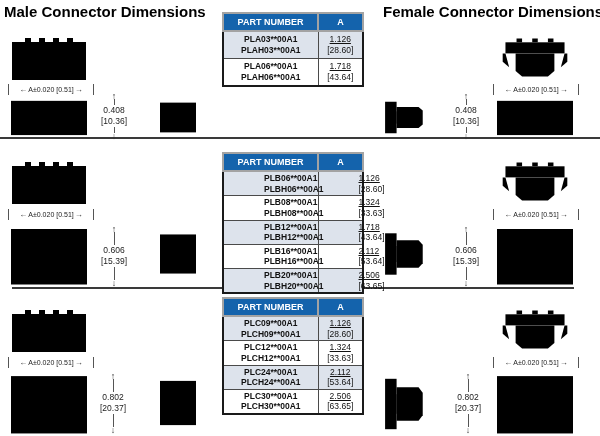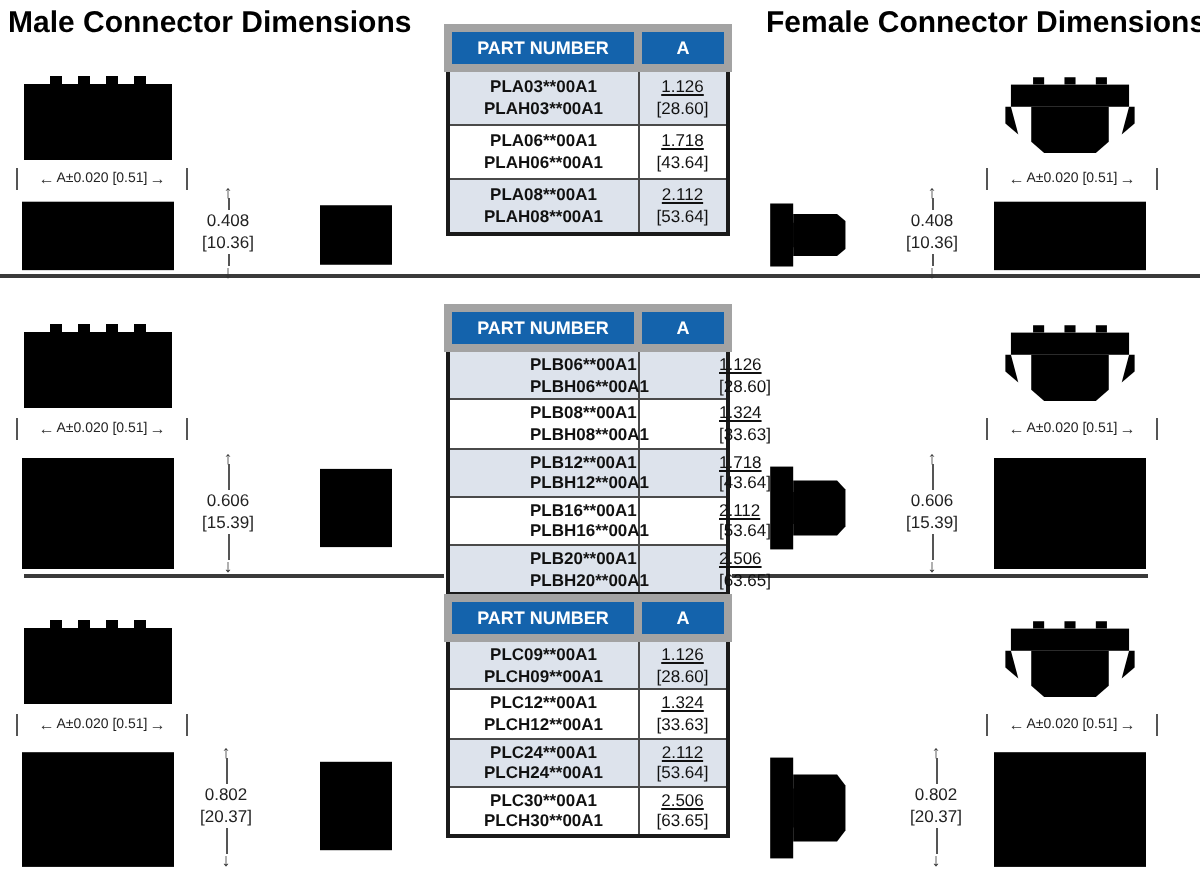--- a/index.html
+++ b/index.html
@@ -19,21 +19,21 @@
     font-size:8.5px;color:#222;z-index:2;}
   .vdim .arr{font-size:9px;line-height:6px;color:#333;}
   .vdim .seg{width:1px;background:#555;flex:1 1 4px;min-height:3px;}
   .vdim .val{line-height:1.25;text-align:center;white-space:nowrap;}
 
   
   table.dim-table{border-collapse:collapse;width:140px;background:#fff;
     border:2px solid #1a1a1a;table-layout:fixed;z-index:3;position:absolute;}
   .dim-table th{background:var(--table-header-bg,#1463ac);
     color:var(--table-header-text,#fff);font-size:9px;font-weight:bold;
-    padding:3px 0;border:4px solid #a3a3a3;}
+    padding:3px 0;border:2px solid #a3a3a3;}
   .dim-table col.c1{width:95px;} .dim-table col.c2{width:45px;}
   .dim-table td{border:1px solid #4a4a4a;text-align:center;vertical-align:middle;
     padding:1px 1px;}
   .dim-table tr:nth-child(even) td{background:var(--table-row-alt-bg,#dde3ec);}
   .pn{font-weight:bold;font-size:8.5px;line-height:1.25;white-space:nowrap;}
   .aval{font-size:8.5px;line-height:1.25;}
   .aval .in{text-decoration:underline;}
   .t1 td{height:24px;} .t2 td{height:19px;padding-left:40px;} .t3 td{height:19px;}
 
   .baseline{position:absolute;height:2px;background:#3a3a3a;z-index:1;}
@@ -140,30 +140,20 @@
   <tr>
     <td>
           <div class="pn">PLA06**00A1</div>
           <div class="pn">PLAH06**00A1</div>
         </td>
     <td class="aval">
           <div class="in">1.718</div>
           <div>[43.64]</div>
         </td>
   </tr>
-  <tr>
-    <td>
-          <div class="pn">PLA08**00A1</div>
-          <div class="pn">PLAH08**00A1</div>
-        </td>
-    <td class="aval">
-          <div class="in">2.112</div>
-          <div>[53.64]</div>
-        </td>
-  </tr>
 </tbody>
   </table>
 
 <svg class="abs draw" style="left:383px;top:100px;z-index:2" width="46" height="35" viewBox="0 0 44 40" preserveAspectRatio="none">
     <use href="#g-female-side"></use>
   </svg>
 <div class="abs vdim" style="left:448px;top:93px;width:36px;height:46px;">
   <span class="arr">↑</span>
   <span class="seg"></span>
   <span class="val">0.408</span>

